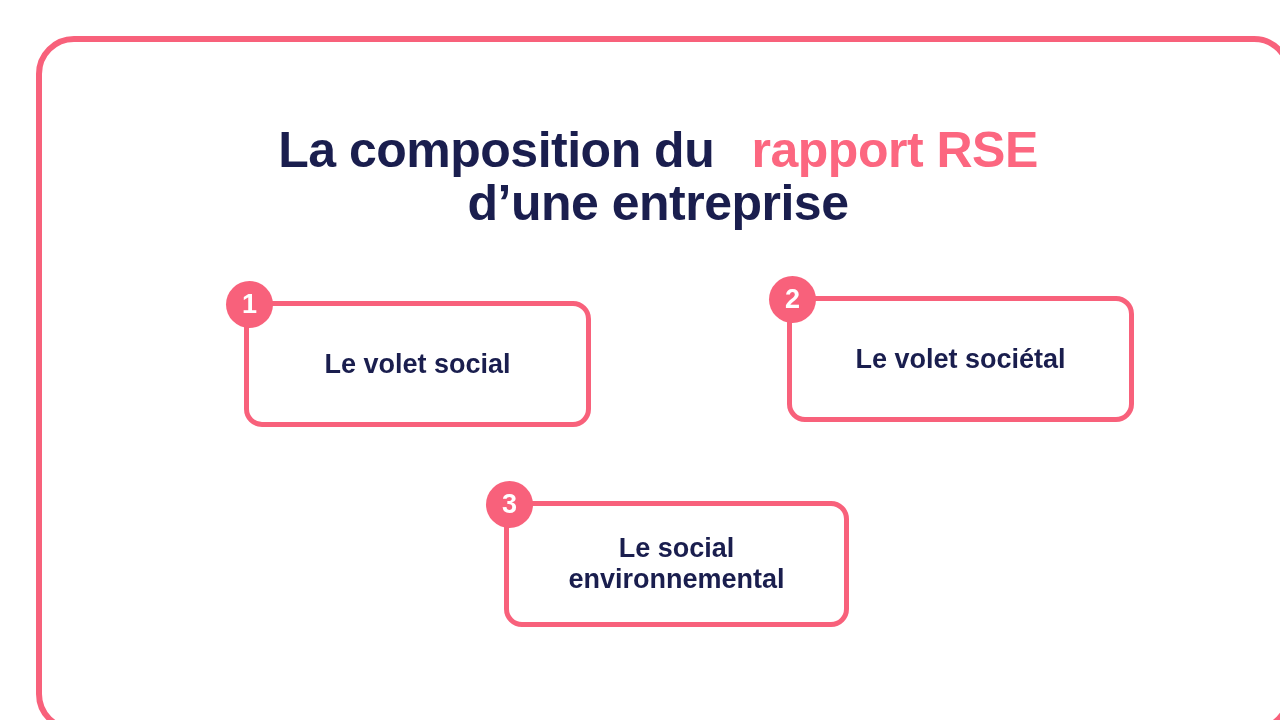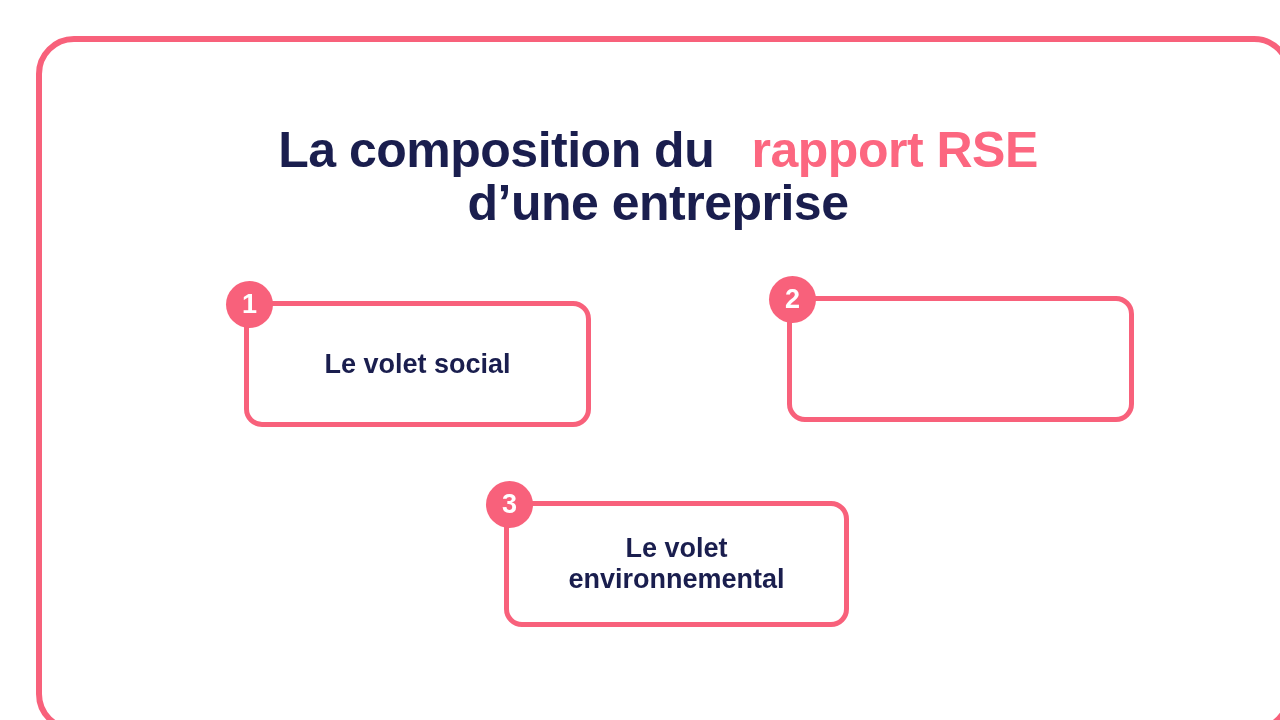--- a/index.html
+++ b/index.html
@@ -97,21 +97,22 @@
 
   <h1 class="title"><span class="inner"><span>La composition du </span><span class="hl">rapport RSE</span><span> d’une entreprise</span></span></h1>
 
   <div class="box box1">
     <span class="badge">1</span>
     <span class="label">Le volet social</span>
   </div>
 
   <div class="box box2">
     <span class="badge">2</span>
+    <span class="label">Le volet sociétal</span>
   </div>
 
   <div class="box box3">
     <span class="badge">3</span>
-    <span class="label">Le volet environnemental</span>
+    <span class="label">Le social environnemental</span>
   </div>
 
 
 </div>
 
 </body></html>

